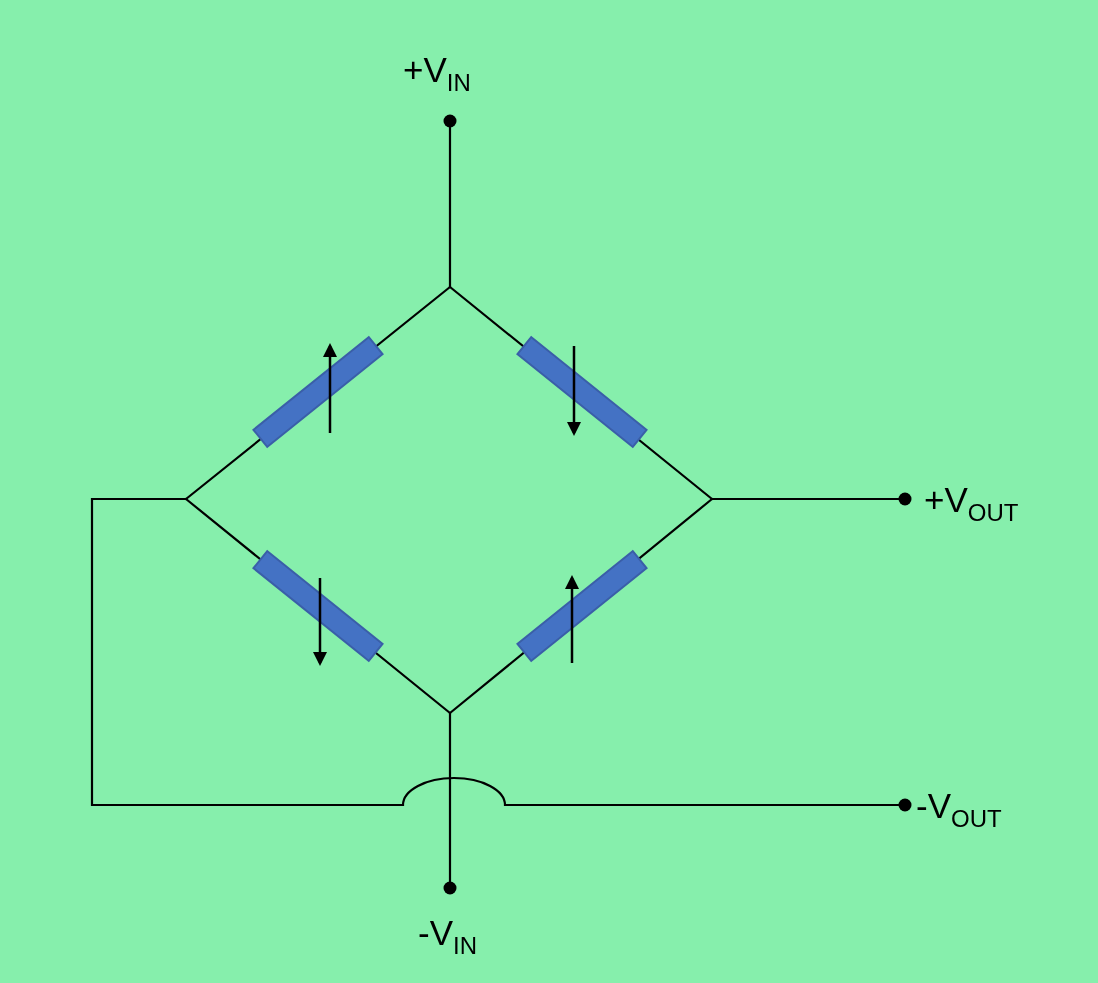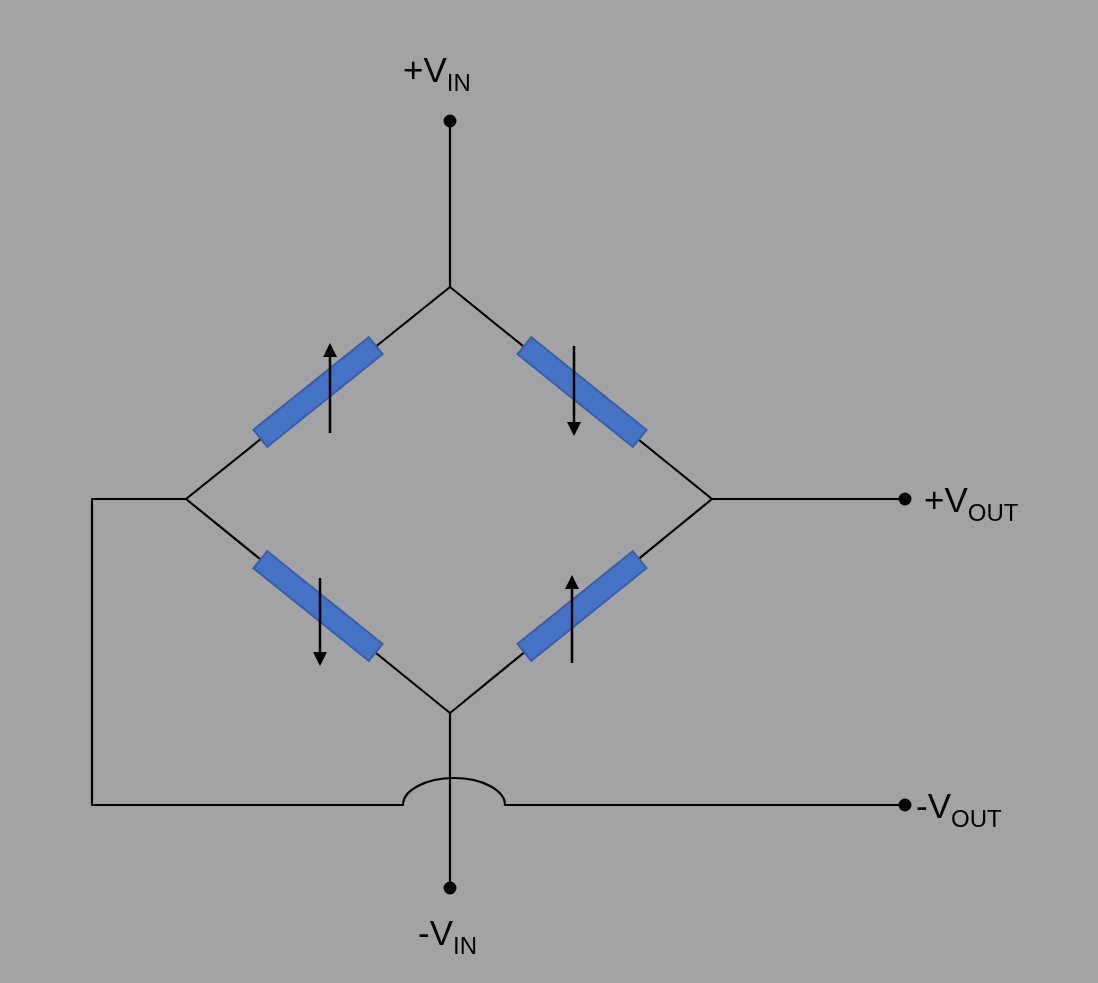--- a/index.html
+++ b/index.html
@@ -4,21 +4,21 @@
 <style>
   html, body {
     margin: 0;
     padding: 0;
     background: #ffffff;
   }
   .stage {
     position: relative;
     width: 1098px;
     height: 983px;
-    background: #a3a3a3;
+    background: #86efac;
     font-family: "Liberation Sans", "DejaVu Sans", sans-serif;
     overflow: hidden;
   }
   svg { display: block; }
   .lbl {
     font-family: "Liberation Sans", "DejaVu Sans", sans-serif;
     font-size: 35px;
     fill: #000000;
   }
   .sub {

